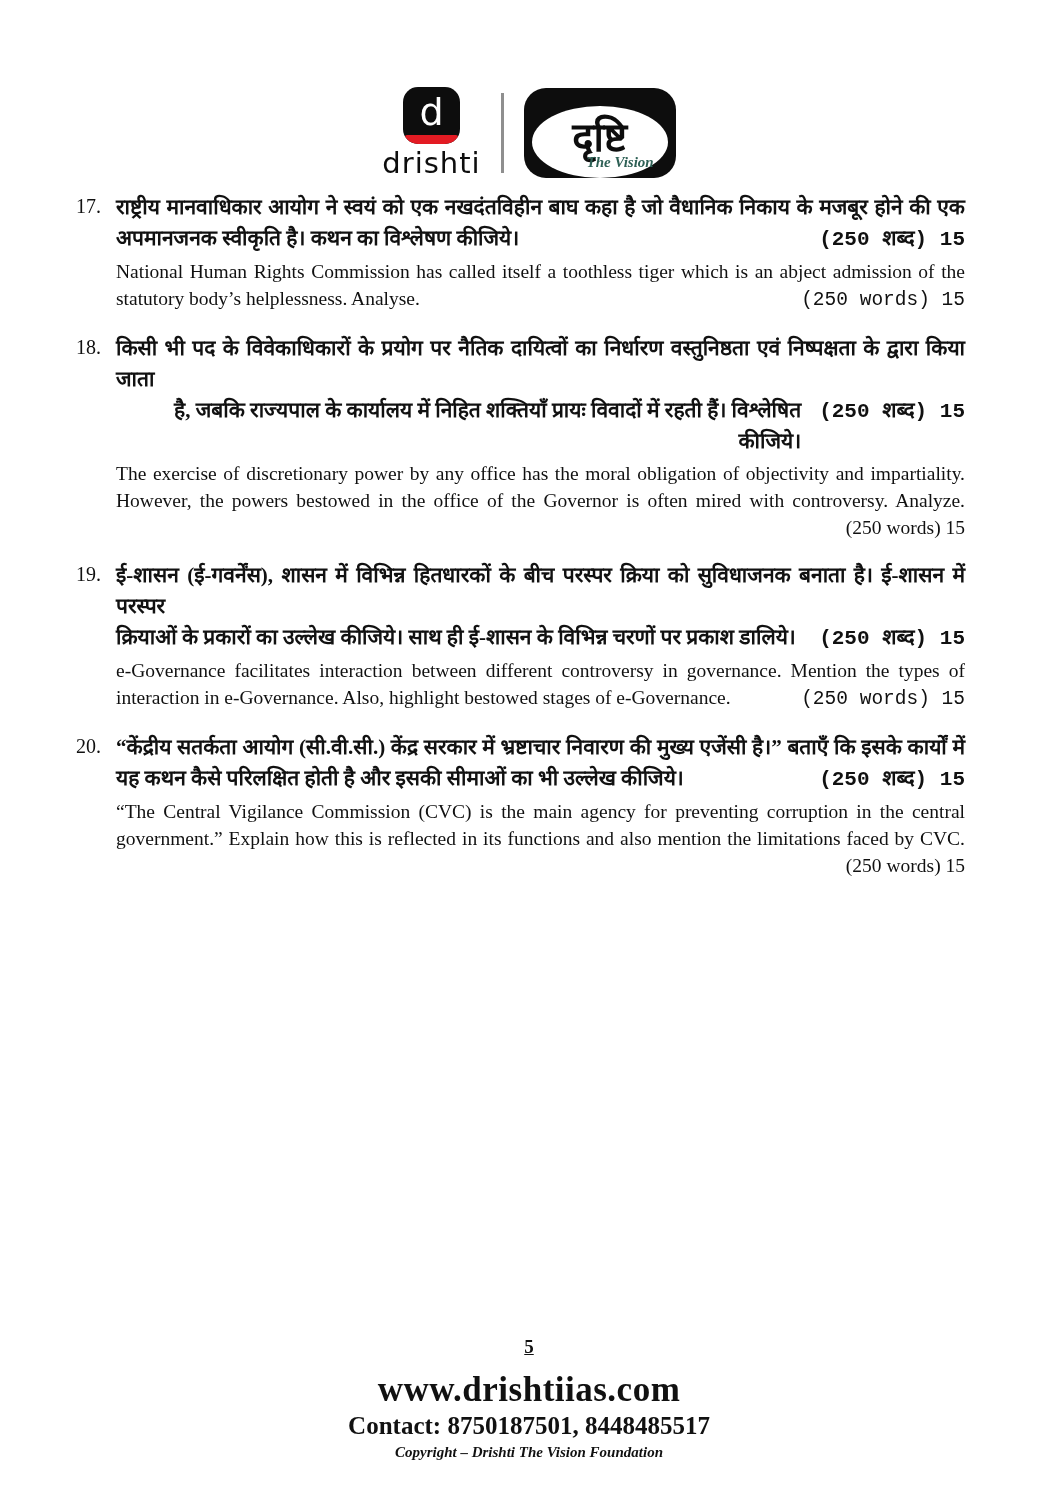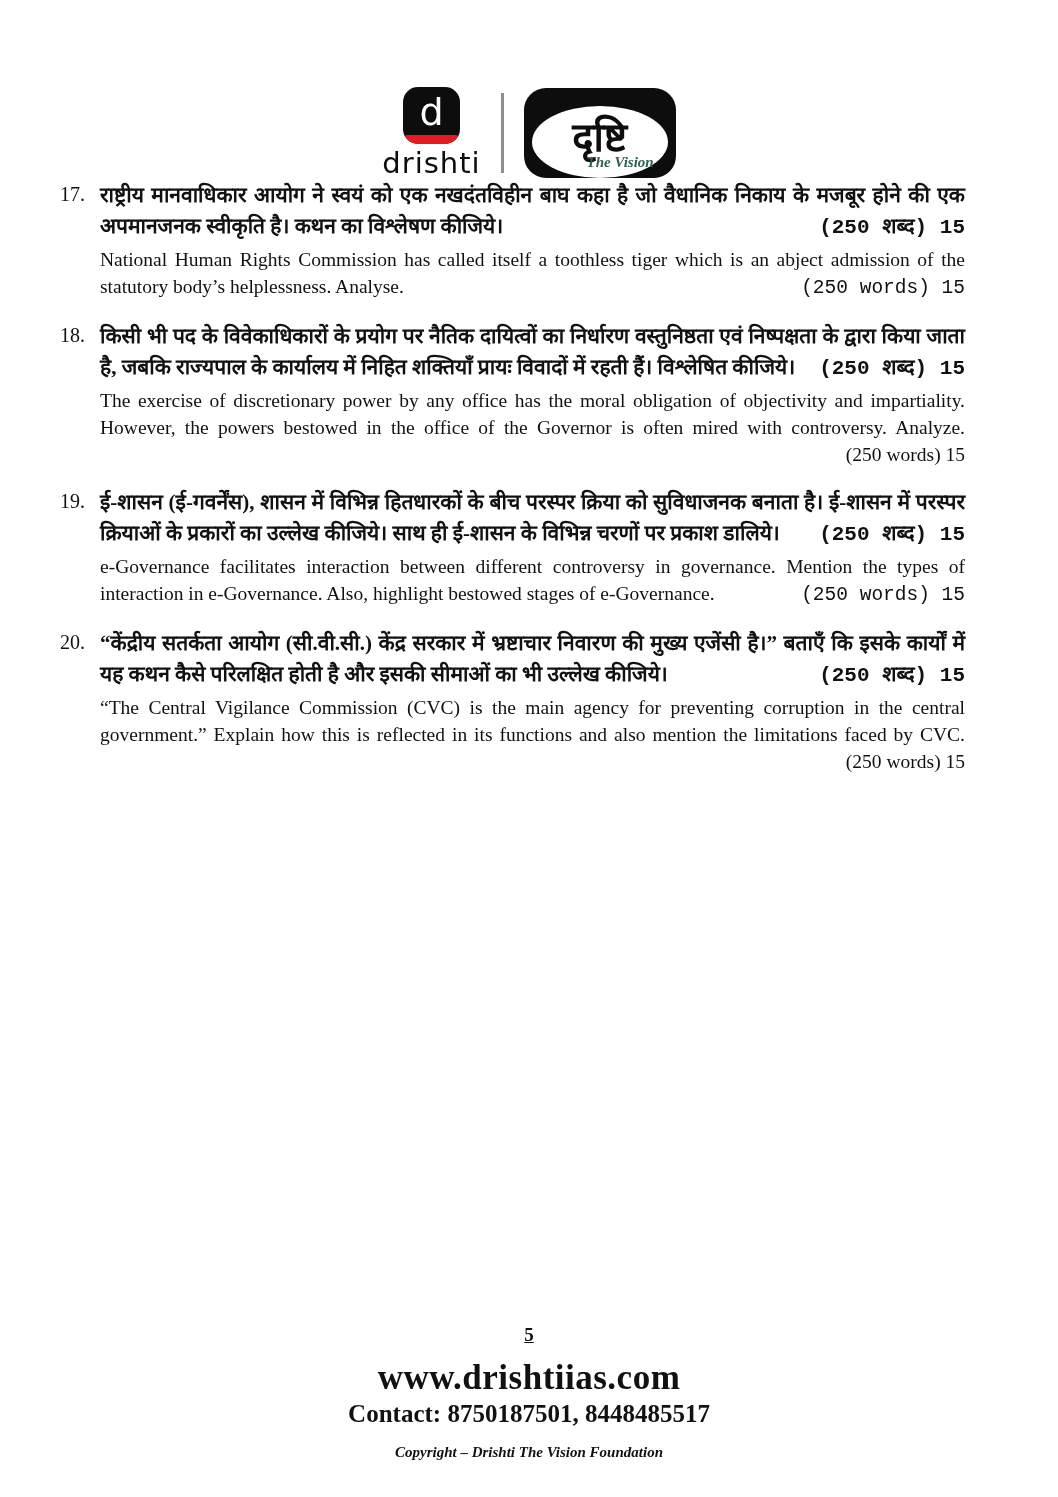--- a/index.html
+++ b/index.html
@@ -53,21 +53,21 @@
     margin-top: -8px;
     font-family: "Liberation Serif", "DejaVu Sans", sans-serif;
   }
   .vision-tag {
     position: absolute; bottom: 7px; right: 14px;
     font-style: italic; font-weight: bold; font-size: 15px;
     font-family: "Liberation Serif", serif;
   }
 
   
-  .questions { padding-left: 60px; padding-right: 93px; }
+  .questions { margin-top: 12px; padding-left: 76px; padding-right: 93px; }
   .question { display: flex; margin-bottom: 19px; }
   .qnum {
     width: 40px; flex-shrink: 0; font-size: 20px; padding-top: 3px;
   }
   .qbody { flex: 1; min-width: 0; }
   .hindi .line {
     font-size: 21px; line-height: 31px; font-weight: 600;
     font-family: "Liberation Serif", "DejaVu Sans", sans-serif;
   }
   .english { margin-top: 3px; }
@@ -79,21 +79,21 @@
   .marksline { text-align: right; }
 
   
   .footer { margin-top: auto; text-align: center; padding-bottom: 36px; }
   .page-num {
     font-size: 19px; font-weight: bold; text-decoration: underline;
     margin-bottom: 12px;
   }
   .site { font-size: 35px; font-weight: 600; letter-spacing: 0.5px; }
   .contact { font-size: 25px; font-weight: bold; margin-top: 2px; }
-  .copyright { font-size: 15px; font-weight: bold; font-style: italic; margin-top: 16px; }
+  .copyright { font-size: 15px; font-weight: bold; font-style: italic; margin-top: 4px; }
 </style>
 </head>
 <body>
 
 <div class="page">
 
   <header class="logo-row">
     <div class="drishti-logo">
       <div class="d-mark">
         <span class="d-letter">d</span>

